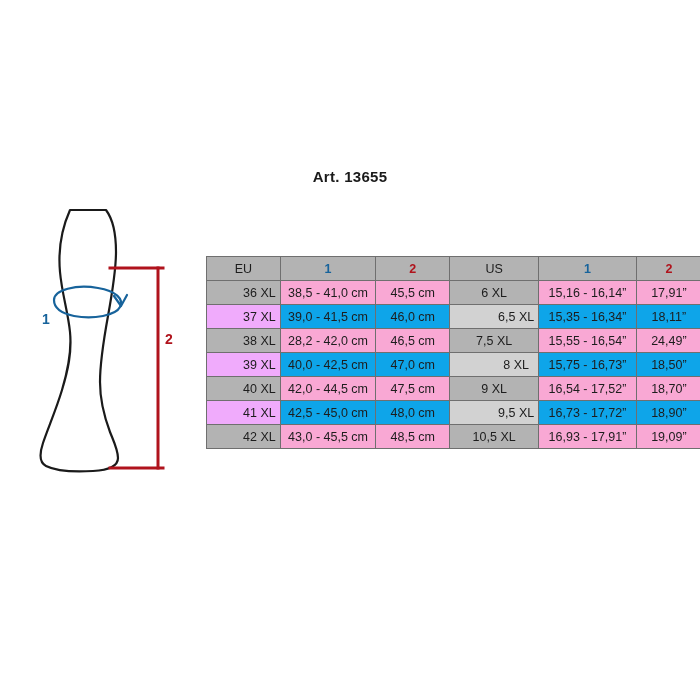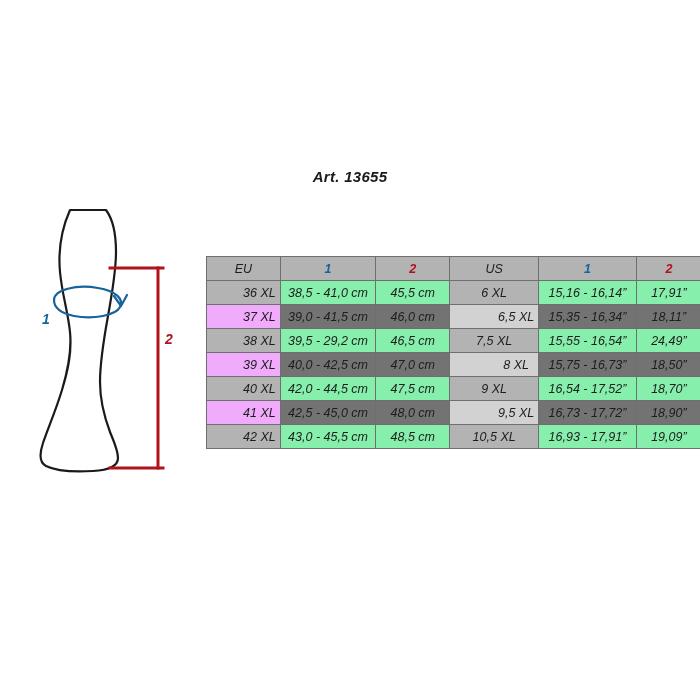--- a/index.html
+++ b/index.html
@@ -12,21 +12,20 @@
     background: #ffffff;
     font-family: "Liberation Sans", sans-serif;
     position: relative;
     overflow: hidden;
   }
   #page {
     position: absolute;
     left: 0; top: 0;
     width: 700px;
     height: 700px;
-    font-style: italic;
   }
   #title {
     position: absolute;
     left: 0;
     top: 168px;
     width: 700px;
     text-align: center;
     font-size: 15px;
     font-weight: bold;
     color: #1a1a1a;
@@ -66,22 +65,22 @@
     white-space: nowrap;
     line-height: 22px;
   }
   thead th {
     background: #b3b3b3;
     font-size: 12.5px;
     color: #1d1d1d;
   }
   thead th.num1 { color: #17639b; font-weight: bold; }
   thead th.num2 { color: #b0131c; font-weight: bold; }
-  tbody tr.shaded td { background: #86efac; }
-  tbody tr.plain td { background: #737373; }
+  tbody tr.shaded td { background: #f9a8d4; }
+  tbody tr.plain td { background: #0ea5e9; }
   tbody td.eu { background-color: inherit; padding-left: 36px; }
   tbody tr.shaded td.eu { background: #b3b3b3; }
   tbody tr.plain td.eu { background: #f0abfc; }
   tbody tr.shaded td.us { background: #b3b3b3; }
   tbody tr.plain td.us { background: #d2d2d2; padding-left: 48px; }
 
   col.c-eu  { width: 64px; }
   col.c-v1  { width: 100px; }
   col.c-v2  { width: 86px; }
   col.c-us  { width: 64px; }
@@ -166,21 +165,21 @@
         <tr class="plain">
           <td class="eu">37 XL</td>
           <td>39,0 - 41,5 cm</td>
           <td>46,0 cm</td>
           <td class="us">6,5 XL</td>
           <td>15,35 - 16,34”</td>
           <td>18,11”</td>
         </tr>
         <tr class="shaded">
           <td class="eu">38 XL</td>
-          <td>39,5 - 29,2 cm</td>
+          <td>28,2 - 42,0 cm</td>
           <td>46,5 cm</td>
           <td class="us">7,5 XL</td>
           <td>15,55 - 16,54”</td>
           <td>24,49”</td>
         </tr>
         <tr class="plain">
           <td class="eu">39 XL</td>
           <td>40,0 - 42,5 cm</td>
           <td>47,0 cm</td>
           <td class="us">8 XL</td>

